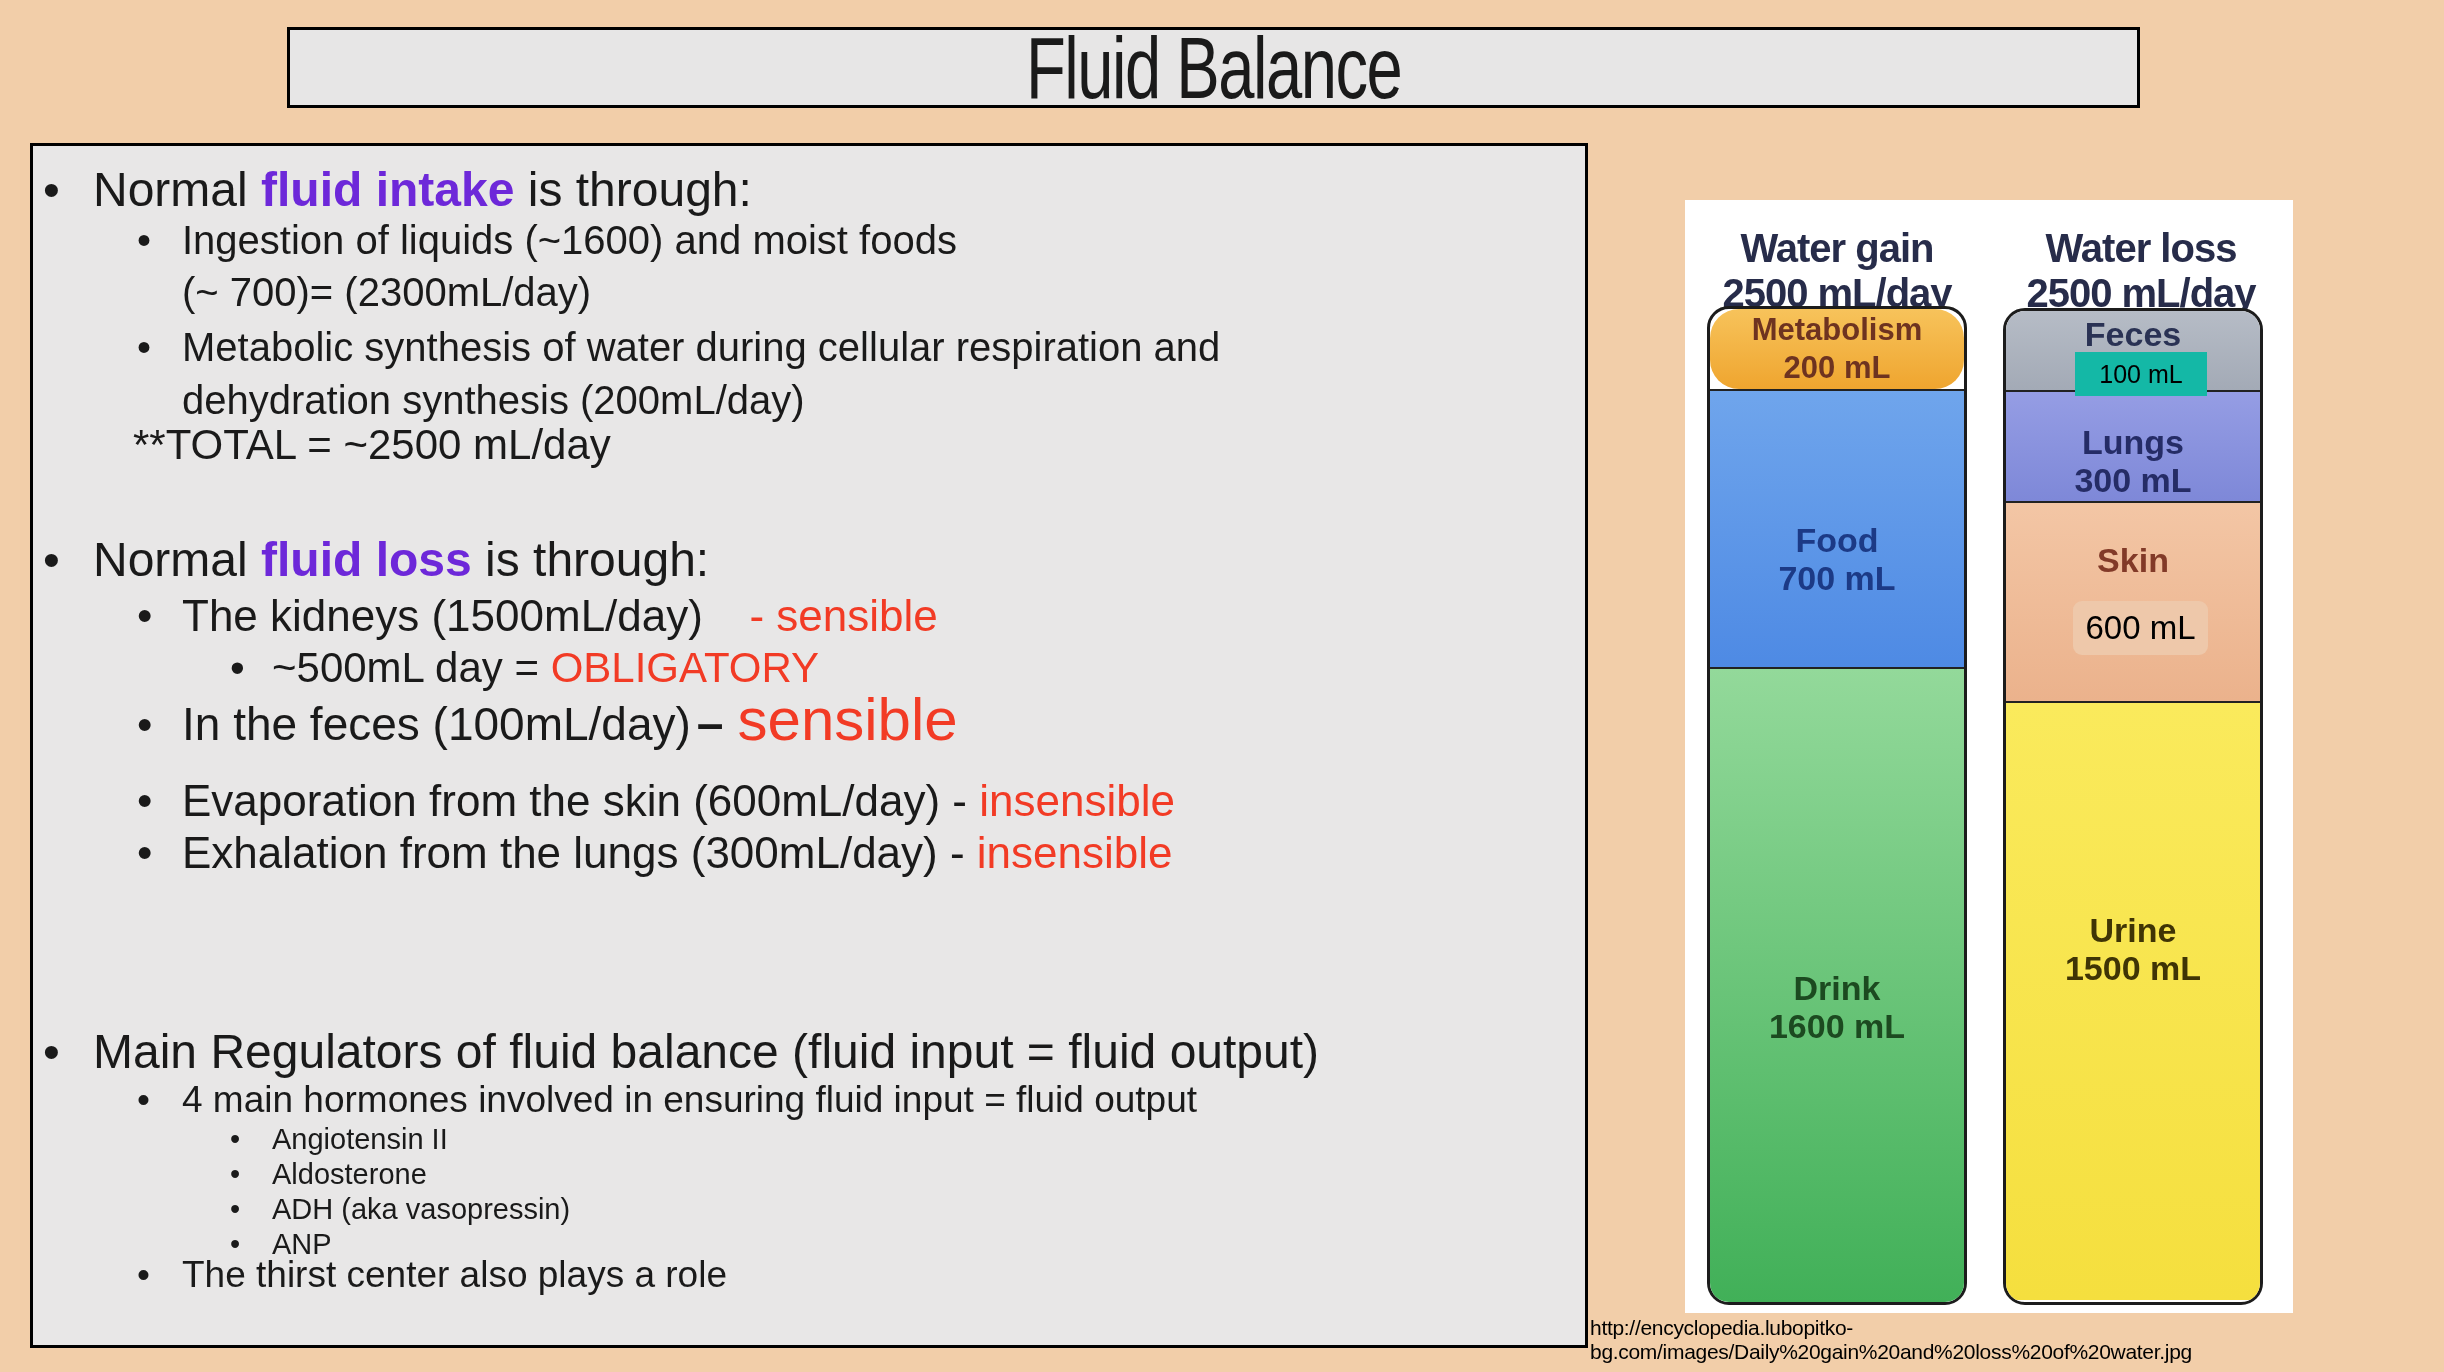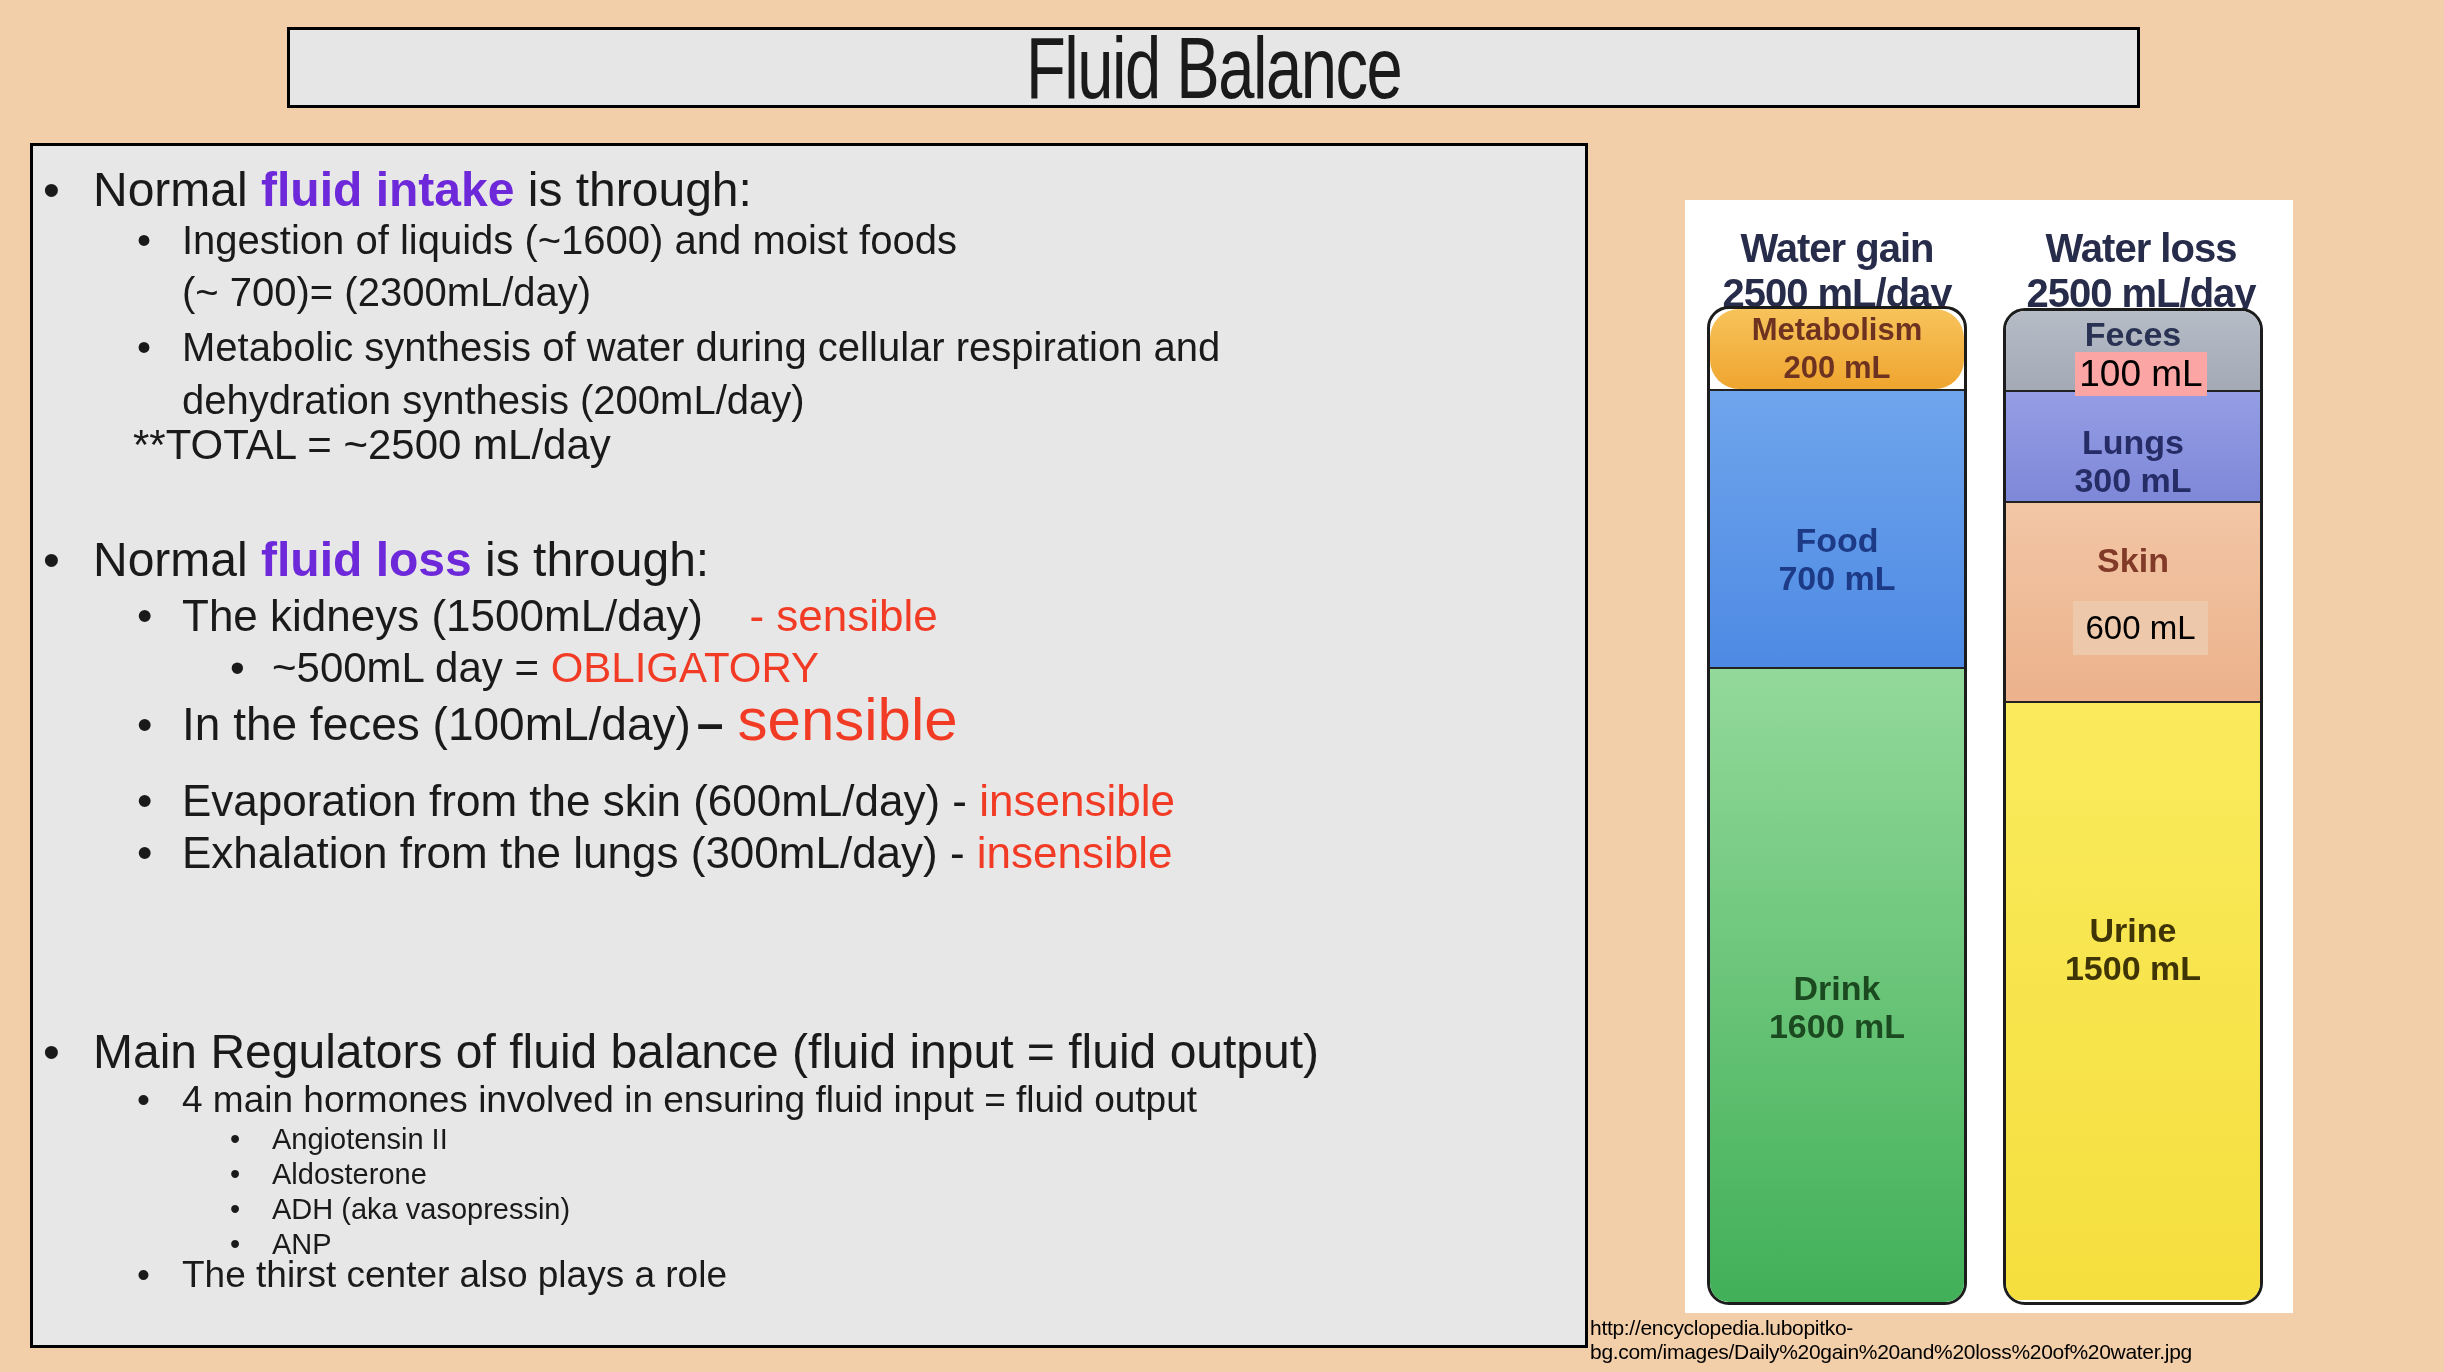--- a/index.html
+++ b/index.html
@@ -199,24 +199,24 @@
           <div>Skin</div>
         </div>
       </div>
       <div class="seg" style="height:599px;background:linear-gradient(180deg,#FAEA5C,#F5DF3E);">
         <div class="seg-label" style="top:208px;color:#3F3405;font-size:34px;">
           <div>Urine</div>
           <div>1500 mL</div>
         </div>
       </div>
 
-      <div class="overlay" style="left:69px;top:41px;width:132px;height:44px;background:#fca5a5;font-size:37px;">
+      <div class="overlay" style="left:69px;top:41px;width:132px;height:44px;background:#14b8a6;font-size:25px;">
         <span>100 mL</span>
       </div>
-      <div class="overlay" style="left:67px;top:290px;width:135px;height:54px;background:#EEC8AA;font-size:33px;">
+      <div class="overlay" style="left:67px;top:290px;width:135px;height:54px;background:#EEC8AA;font-size:33px;border-radius:9px;">
         <span>600 mL</span>
       </div>
     </div>
   </div>
 
   <div class="source-url">http://encyclopedia.lubopitko-bg.com/images/Daily%20gain%20and%20loss%20of%20water.jpg</div>
 
 </div>
 
 </body></html>

